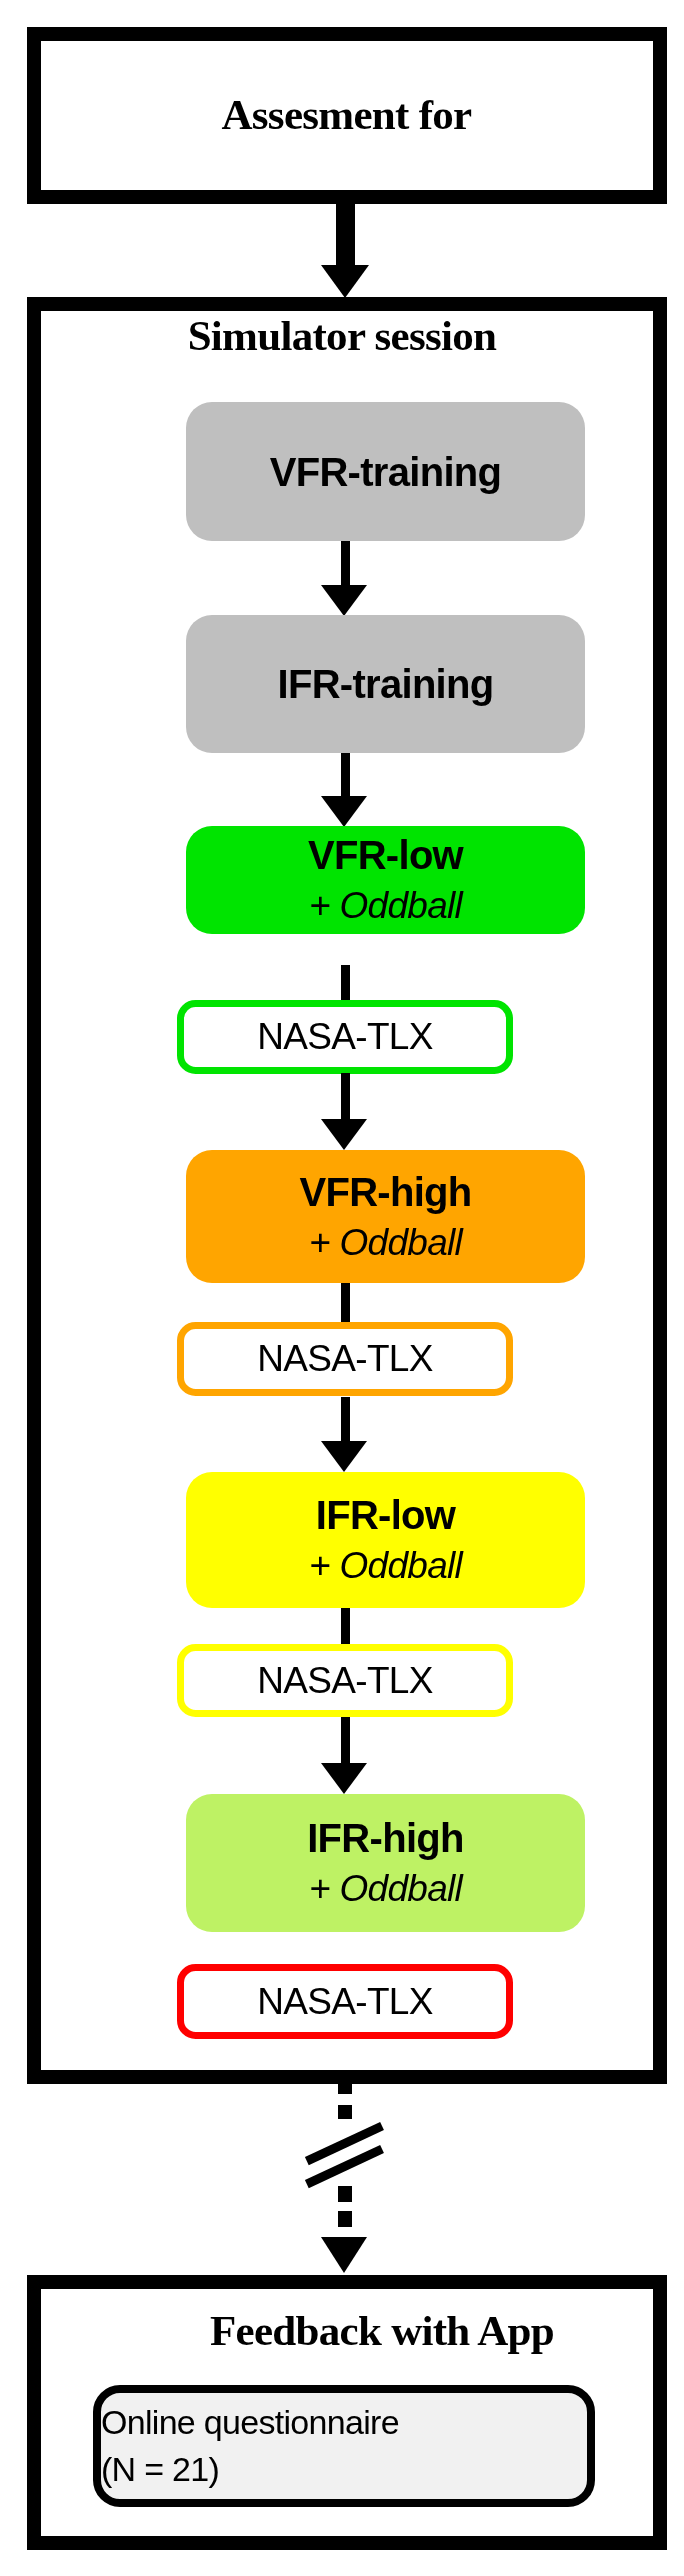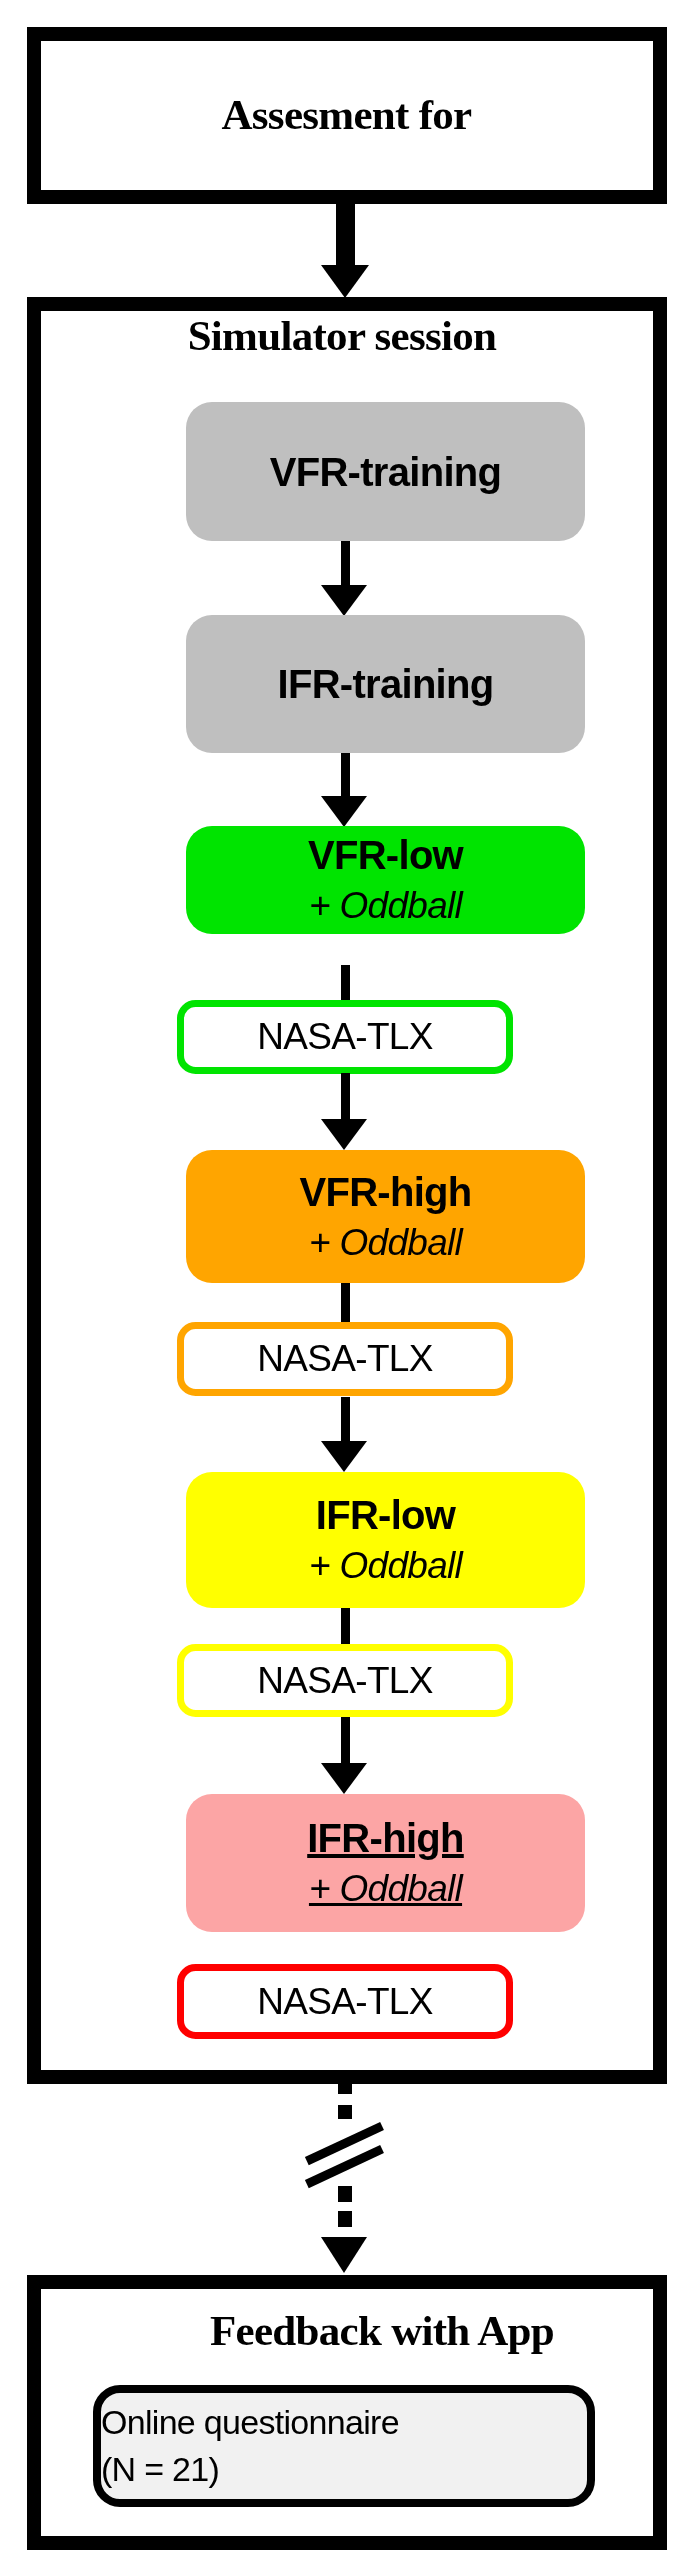--- a/index.html
+++ b/index.html
@@ -103,21 +103,21 @@
     <div class="phase-sub">+ Oddball</div>
   </div>
   <div class="stem" style="top:1608px;height:36px;"></div>
   <div class="node nasa" style="top: 1644px; height: 73px; border-color: rgb(255, 255, 0);">
     <div>NASA-TLX</div>
   </div>
 
   <div class="stem" style="top:1717px;height:47px;"></div>
   <div class="head" style="top:1763px;"></div>
 
-  <div class="node phase" style="top: 1794px; height: 138px; background-color: #fca5a5; text-decoration: underline;">
+  <div class="node phase" style="top: 1794px; height: 138px; background-color: #bef264;">
     <div class="phase-label">IFR-high</div>
     <div class="phase-sub">+ Oddball</div>
   </div>
   <div class="node nasa" style="top: 1964px; height: 75px; border-color: rgb(255, 0, 0);">
     <div>NASA-TLX</div>
   </div>
 
   <div class="dash" style="top:2084px;height:10px;"></div>
   <div class="dash" style="top:2105px;height:14.3px;"></div>
   <div class="break-bar" style="top:2139px;"></div>

